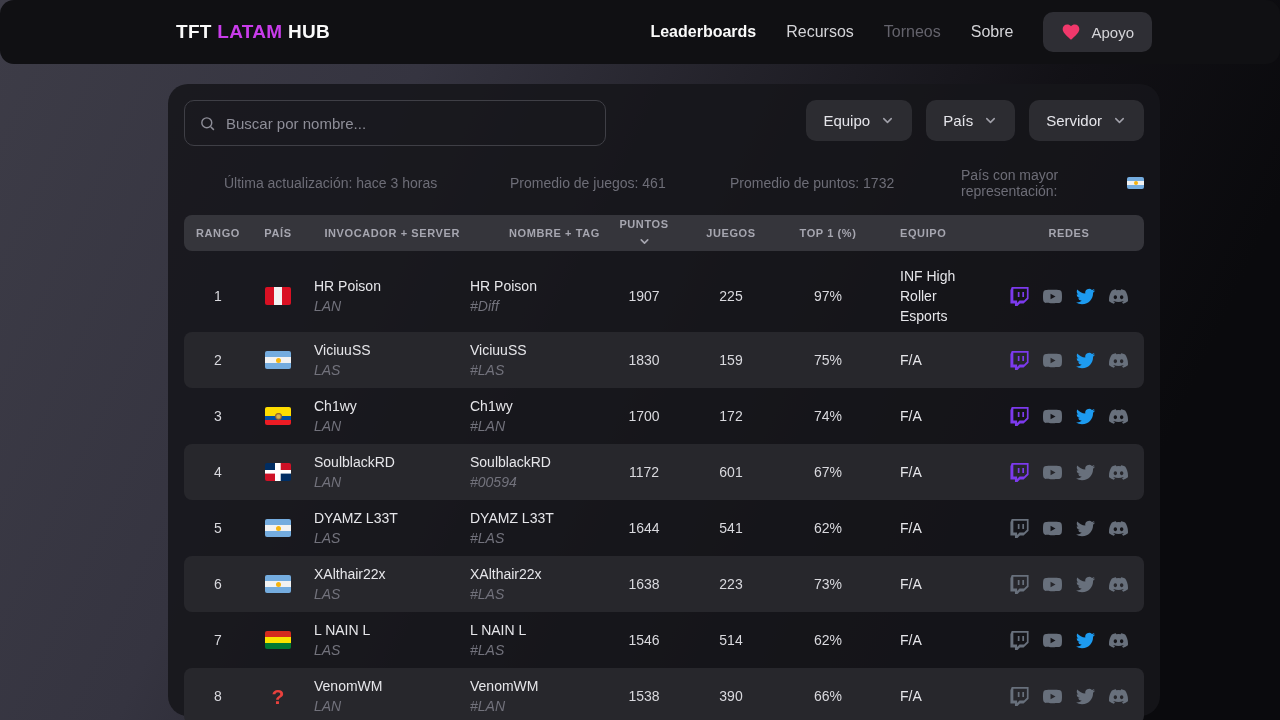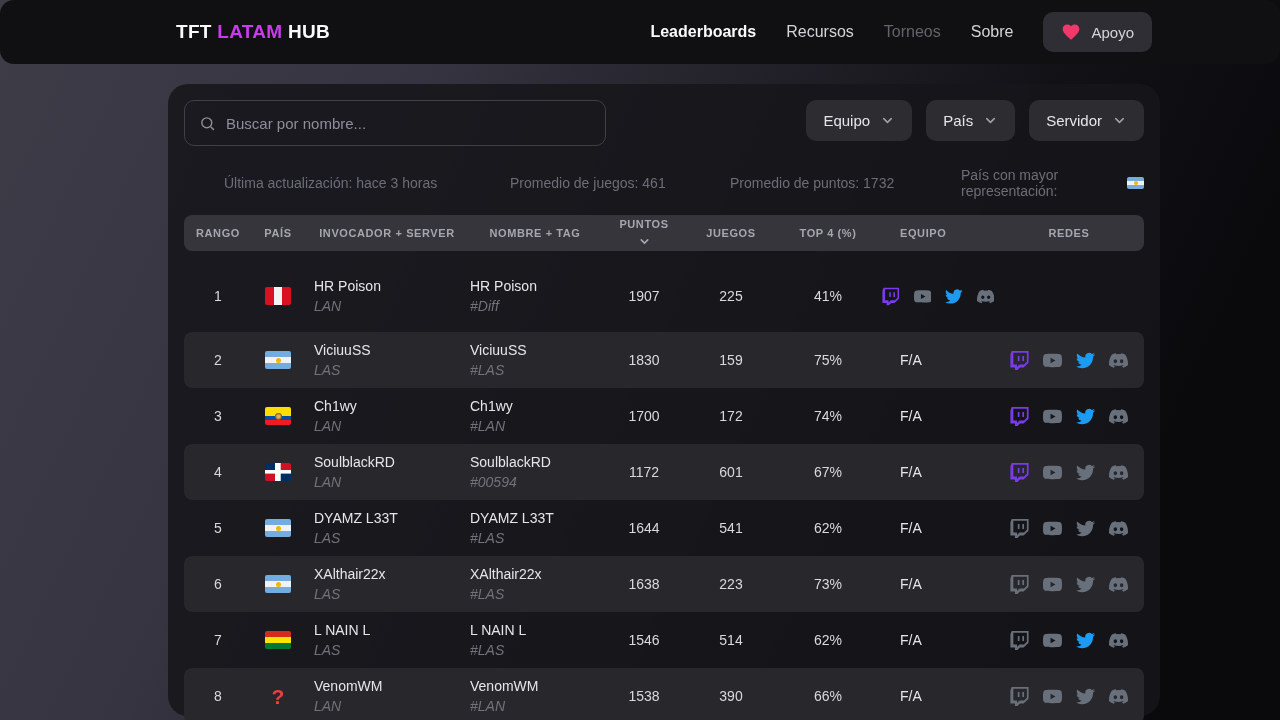--- a/index.html
+++ b/index.html
@@ -67,21 +67,21 @@
   .grid-row {
     display:grid;
     grid-template-columns:68px 52px 156px 140px 88px 86px 108px 112px 1fr;
     align-items:center;
   }
   .thead {
     margin-top:16px; height:36px; background:#35353b; border-radius:8px;
     font-size:11px; font-weight:700; letter-spacing:.6px; color:#a6a6b0;
   }
   .th { text-align:center; }
-  .th.left { text-align:center; padding-left:10px; }
+  .th.left { text-align:right; padding-left:10px; }
   .th.left-wide { text-align:left; padding-left:18px; }
   .th.sortable { display:flex; align-items:center; justify-content:center; gap:5px; cursor:pointer;flex-direction:column; }
   .th.sortable svg { width:13px; height:13px; color:#a6a6b0; }
 
   .tbody { margin-top:9px; }
   .row { height:56px; font-size:14px; }
   .row.tall { height:72px; }
   .row:nth-child(even) { background:#27272c; border-radius:8px; }
   .cell-c { text-align:center; color:#d9d9de; }
   .cell-flag { display:flex; justify-content:center; }
@@ -183,42 +183,43 @@
     <div class="th">PAÍS</div>
     <div class="th left">INVOCADOR + SERVER</div>
     <div class="th left">NOMBRE + TAG</div>
     <div class="th sortable">
       <span>PUNTOS</span>
       <svg viewBox="0 0 24 24" fill="none" stroke="currentColor" stroke-width="3" stroke-linecap="round" stroke-linejoin="round">
           <polyline points="6 9 12 15 18 9"></polyline>
         </svg>
     </div>
     <div class="th">JUEGOS</div>
-    <div class="th">TOP 4 (%)</div>
+    <div class="th">TOP 1 (%)</div>
     <div class="th left-wide">EQUIPO</div>
     <div class="th">REDES</div>
   </div>
 
   <div class="tbody">
   <div class="grid-row row tall">
     <div class="cell-c rank">1</div>
     <div class="cell-flag">
       <span class="flag flag-pe"></span>
     </div>
     <div class="name-stack">
       <div class="name-main inv-name">HR Poison</div>
       <div class="name-sub inv-sub">LAN</div>
     </div>
     <div class="name-stack">
       <div class="name-main tag-name">HR Poison</div>
       <div class="name-sub tag-sub">#Diff</div>
     </div>
     <div class="cell-c puntos">1907</div>
     <div class="cell-c juegos">225</div>
-    <div class="cell-c top4">41%</div>
+    <div class="cell-c top4">97%</div>
+    <div class="equipo-cell"><span class="equipo">INF High Roller Esports</span></div>
     <div class="socials">
       <span class="social s-twitch on-twitch">
         <svg viewBox="0 0 24 24" fill="currentColor">
               <path d="M2.149 0L.537 4.119v16.836h5.731V24h3.224l3.045-3.045h4.657l6.269-6.269V0H2.149zm19.164 13.612l-3.582 3.582h-5.731l-3.045 3.045v-3.045H4.224V2.149h17.089v11.463zm-3.582-7.343v6.262h-2.149V6.269h2.149zm-5.731 0v6.262h-2.149V6.269h2.149z"></path>
             </svg>
       </span>
       <span class="social s-youtube">
         <svg viewBox="0 0 24 24" fill="currentColor">
               <path d="M23.498 6.186a3.016 3.016 0 0 0-2.122-2.136C19.505 3.545 12 3.545 12 3.545s-7.505 0-9.377.505A3.017 3.017 0 0 0 .502 6.186C0 8.07 0 12 0 12s0 3.93.502 5.814a3.016 3.016 0 0 0 2.122 2.136c1.871.505 9.376.505 9.376.505s7.505 0 9.377-.505a3.015 3.015 0 0 0 2.122-2.136C24 15.93 24 12 24 12s0-3.93-.502-5.814zM9.545 15.568V8.432L15.818 12l-6.273 3.568z"></path>
             </svg>

